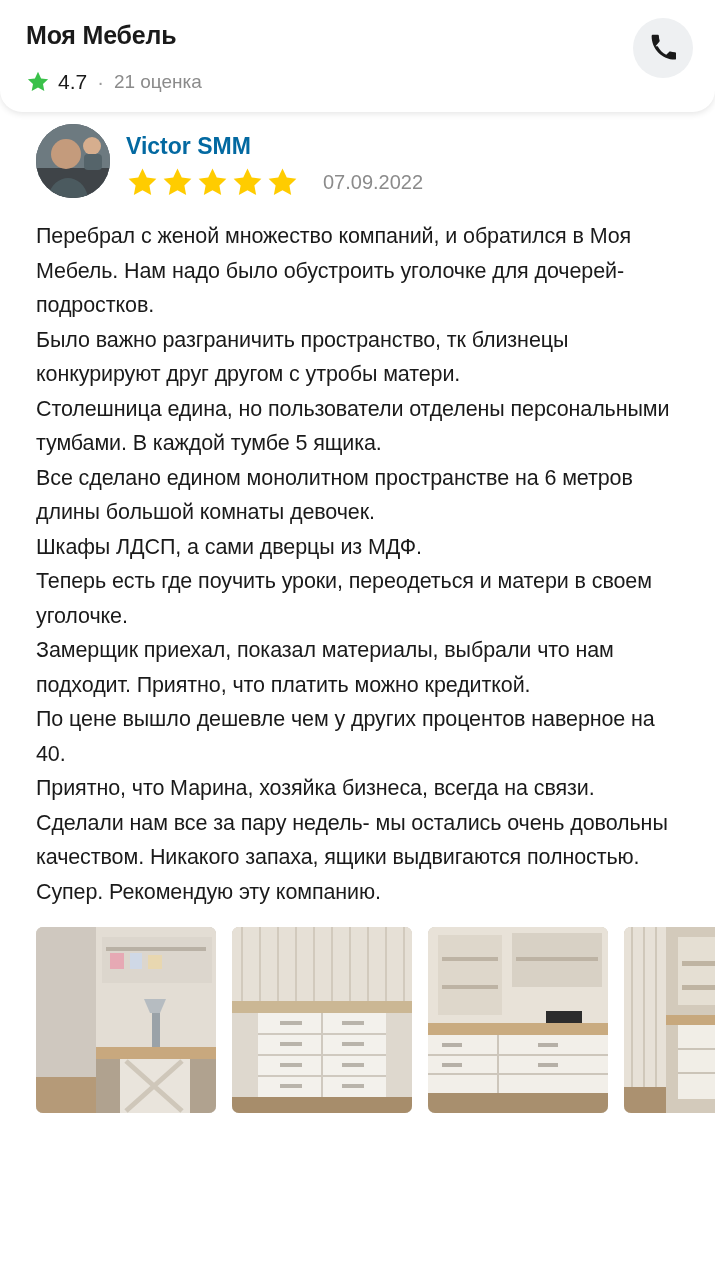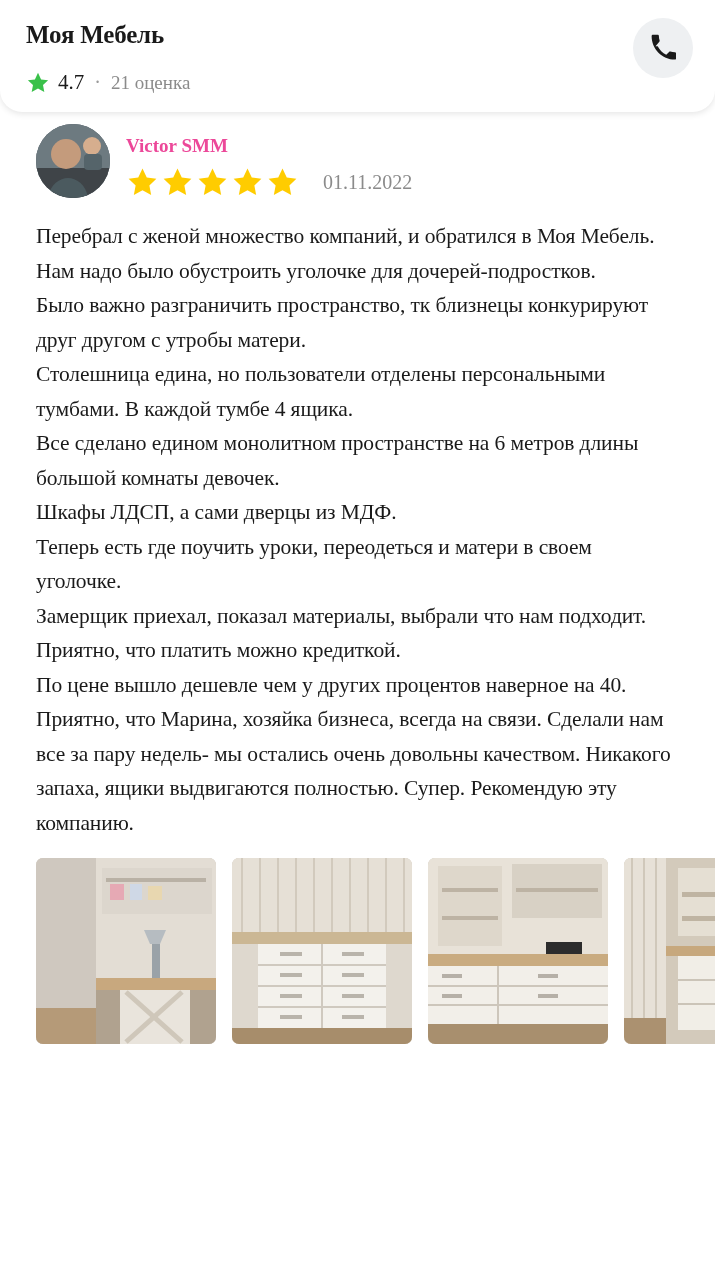--- a/index.html
+++ b/index.html
@@ -8,21 +8,20 @@
     height: 1280px;
     background: #e9eaec;
     font-family: "Liberation Sans", sans-serif;
     overflow: hidden;
   }
   .screen {
     position: relative;
     width: 715px;
     height: 1280px;
     background: #ffffff;
-    font-family: Liberation Serif, serif;
   }
 
   
   .header-card {
     position: relative;
     background: #ffffff;
     border-radius: 0 0 22px 22px;
     padding: 20px 26px 18px 26px;
     height: 112px;
     box-shadow: 0 2px 6px rgba(0,0,0,0.10);
@@ -92,23 +91,23 @@
     overflow: hidden;
     background: #7b8591;
     position: relative;
   }
   .avatar svg { display: block; }
   .review-meta {
     padding-top: 8px;
     flex: 1;
   }
   .author {
-    font-size: 19px;
+    font-size: 23px;
     font-weight: bold;
-    color: #ec4899;
+    color: #0369a1;
     line-height: 28px;
   }
   .stars-row {
     display: flex;
     align-items: center;
     margin-top: 6px;
     gap: 2px;
   }
   .star-y { width: 33px; height: 33px; display: block; }
   .review-date {
@@ -198,29 +197,29 @@
               </svg></span>
           <span class="star-y"><svg viewBox="0 0 24 24" width="33" height="33">
                 <path fill="#ffcc00" d="M12 1.8l3.1 6.6 7 .9-5.1 4.8 1.3 7-6.3-3.5-6.3 3.5 1.3-7L1.9 9.3l7-.9z"></path>
               </svg></span>
           <span class="star-y"><svg viewBox="0 0 24 24" width="33" height="33">
                 <path fill="#ffcc00" d="M12 1.8l3.1 6.6 7 .9-5.1 4.8 1.3 7-6.3-3.5-6.3 3.5 1.3-7L1.9 9.3l7-.9z"></path>
               </svg></span>
           <span class="star-y"><svg viewBox="0 0 24 24" width="33" height="33">
                 <path fill="#ffcc00" d="M12 1.8l3.1 6.6 7 .9-5.1 4.8 1.3 7-6.3-3.5-6.3 3.5 1.3-7L1.9 9.3l7-.9z"></path>
               </svg></span>
-          <span class="review-date">01.11.2022</span>
+          <span class="review-date">07.09.2022</span>
         </div>
       </div>
     </div>
 
     <div class="review-body">
       <p>Перебрал с женой множество компаний, и обратился в Моя Мебель. Нам надо было обустроить уголочке для дочерей-подростков.</p>
       <p>Было важно разграничить пространство, тк близнецы конкурируют друг другом с утробы матери.</p>
-      <p>Столешница едина, но пользователи отделены персональными тумбами. В каждой тумбе 4 ящика.</p>
+      <p>Столешница едина, но пользователи отделены персональными тумбами. В каждой тумбе 5 ящика.</p>
       <p>Все сделано едином монолитном пространстве на 6 метров длины большой комнаты девочек.</p>
       <p>Шкафы ЛДСП, а сами дверцы из МДФ.</p>
       <p>Теперь есть где поучить уроки, переодеться и матери в своем уголочке.</p>
       <p>Замерщик приехал, показал материалы, выбрали что нам подходит. Приятно, что платить можно кредиткой.</p>
       <p>По цене вышло дешевле чем у других процентов наверное на 40.</p>
       <p>Приятно, что Марина, хозяйка бизнеса, всегда на связи. Сделали нам все за пару недель- мы остались очень довольны качеством. Никакого запаха, ящики выдвигаются полностью. Супер. Рекомендую эту компанию.</p>
     </div>
   </div>
 
   <div class="photos">

